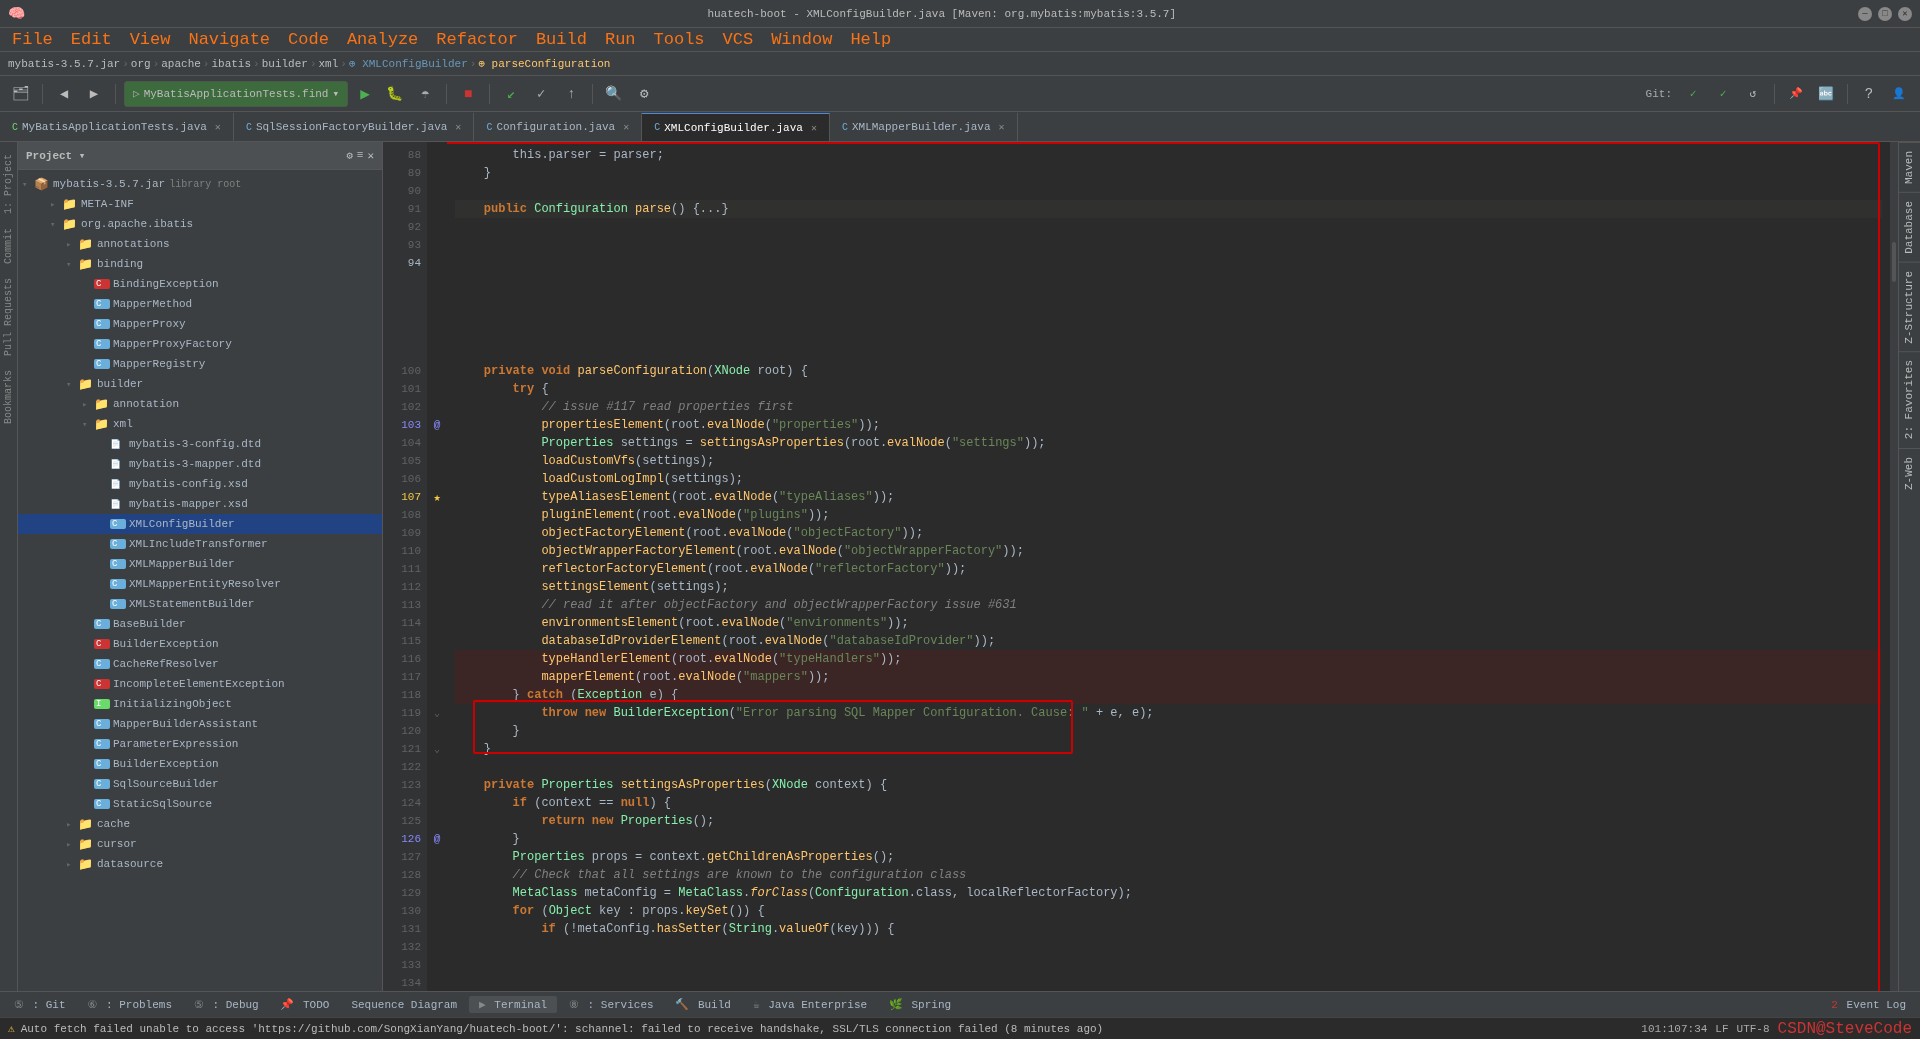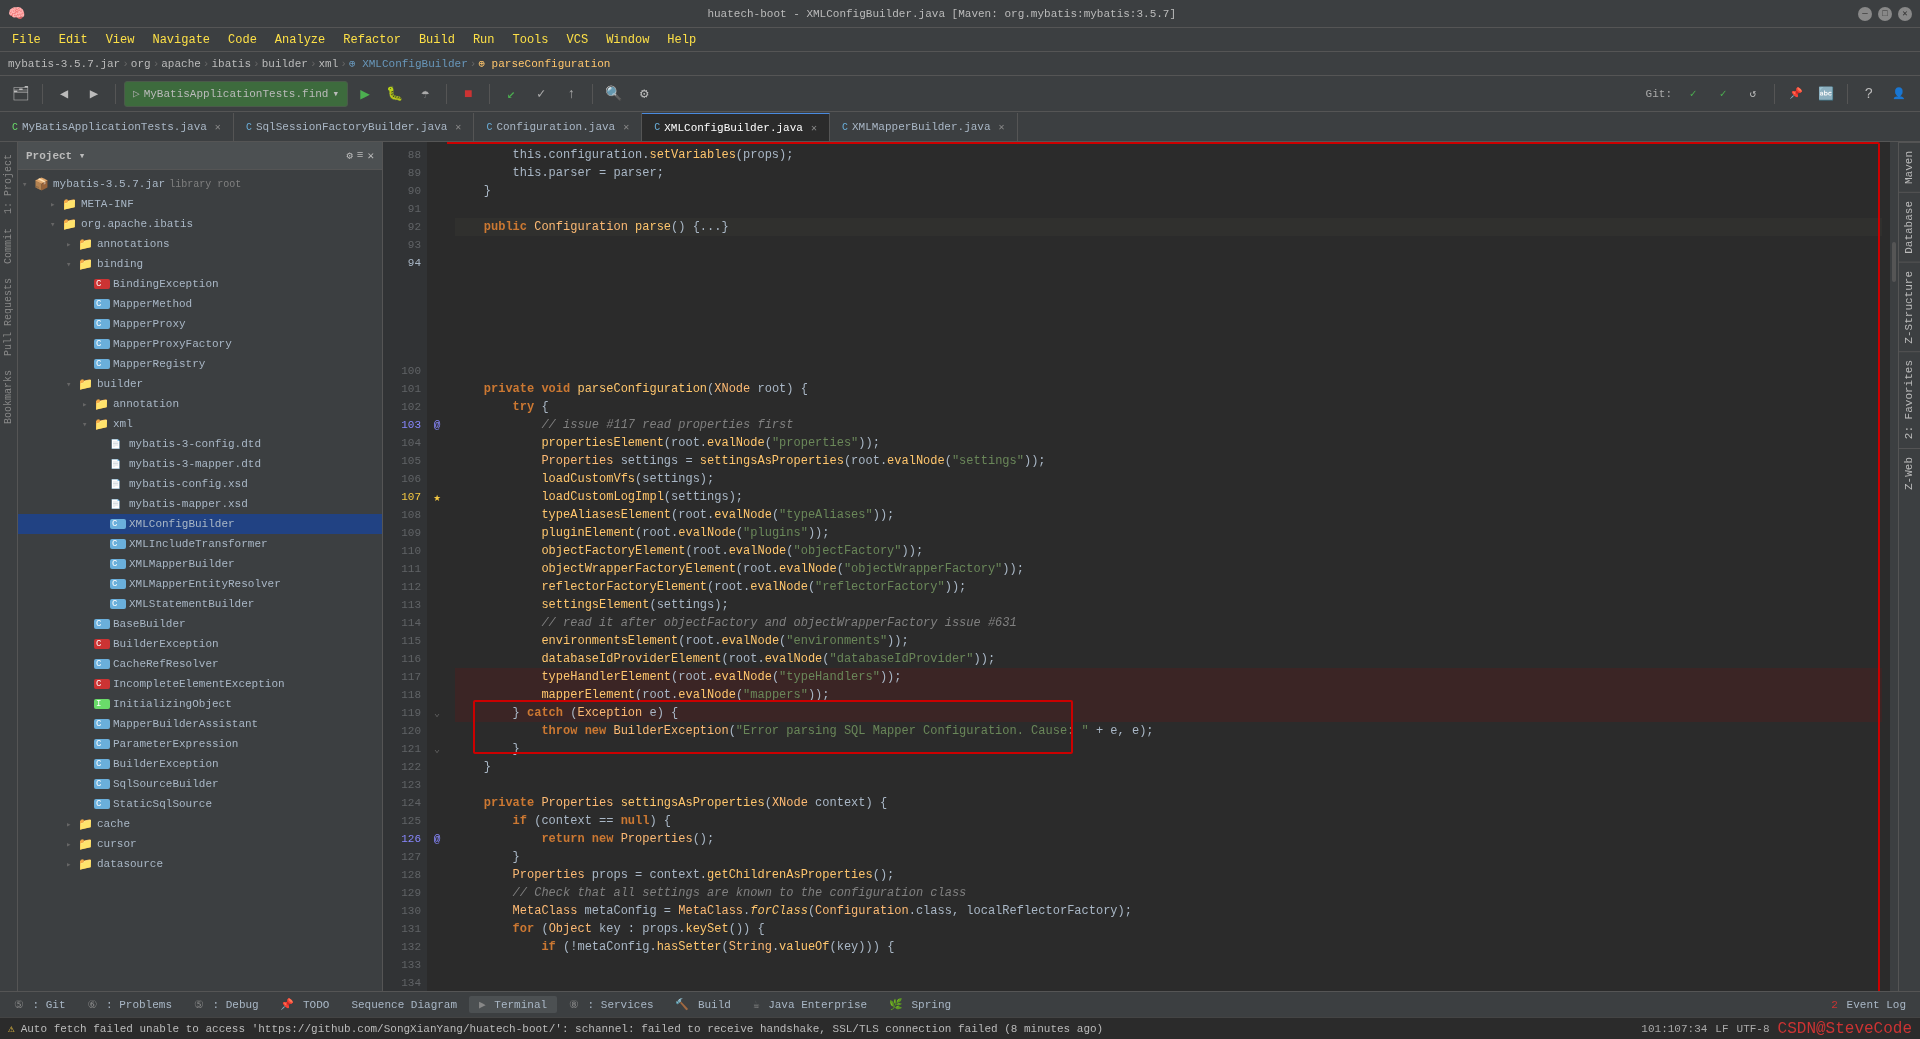--- a/index.html
+++ b/index.html
@@ -62,22 +62,22 @@
       height: 24px;
       display: flex;
       align-items: center;
       padding: 0 4px;
       flex-shrink: 0;
       border-bottom: 1px solid #555;
       gap: 2px;
     }
     .menu-item {
       padding: 2px 8px;
-      font-size: 12px;
-      color: #fde047;
+      font-size: 17px;
+      color: #f97316;
       cursor: pointer;
     }
 
     
     .breadcrumb-bar {
       background: #3c3f41;
       height: 24px;
       display: flex;
       align-items: center;
       padding: 0 8px;
@@ -236,21 +236,21 @@
       height: 18px;
       white-space: pre;
       display: flex;
       align-items: center;
       position: relative;
     }
     .gutter-@ { color: #8888ff; }
 
     
     .kw { color: #cc7832; font-weight: bold; }
-    .type { color: #fdba74; }
+    .type { color: #86efac; }
     .str { color: #6a8759; }
     .comment { color: #808080; font-style: italic; }
     .method { color: #ffc66d; }
     .var { color: #a9b7c6; }
 
     
     .right-panels {
       width: 22px;
       background: #3c3f41;
       display: flex;
@@ -879,21 +879,20 @@
         <div style="height:18px;"></div>
 
       </div>
 
       <div class="code-content" style="position:relative;">
 
         <div style="position:absolute; top:0px; left:-4px; right:10px; height:900px; border:2px solid #cc0000; pointer-events:none; z-index:10; border-radius:2px;"></div>
 
         <div style="position:absolute; top:558px; left:26px; width:600px; height:54px; border:2px solid #cc0000; pointer-events:none; z-index:11; border-radius:2px;"></div>
 
-        <div class="code-line"><span class="var">        this.configuration.</span><span class="method">setVariables</span><span class="var">(props);</span></div>
         <div class="code-line"><span class="var">        this.parser = parser;</span></div>
         <div class="code-line"><span class="var">    }</span></div>
         <div class="code-line"></div>
         <div class="code-line" style="background:rgba(100,100,80,0.1)">
           <span class="kw">    public </span><span class="type">Configuration</span><span class="var"> </span><span class="method">parse</span><span class="var">() {...}</span>
         </div>
         <div class="code-line"></div>
         <div class="code-line"></div>
         <div class="code-line"></div>
         <div class="code-line"></div>

